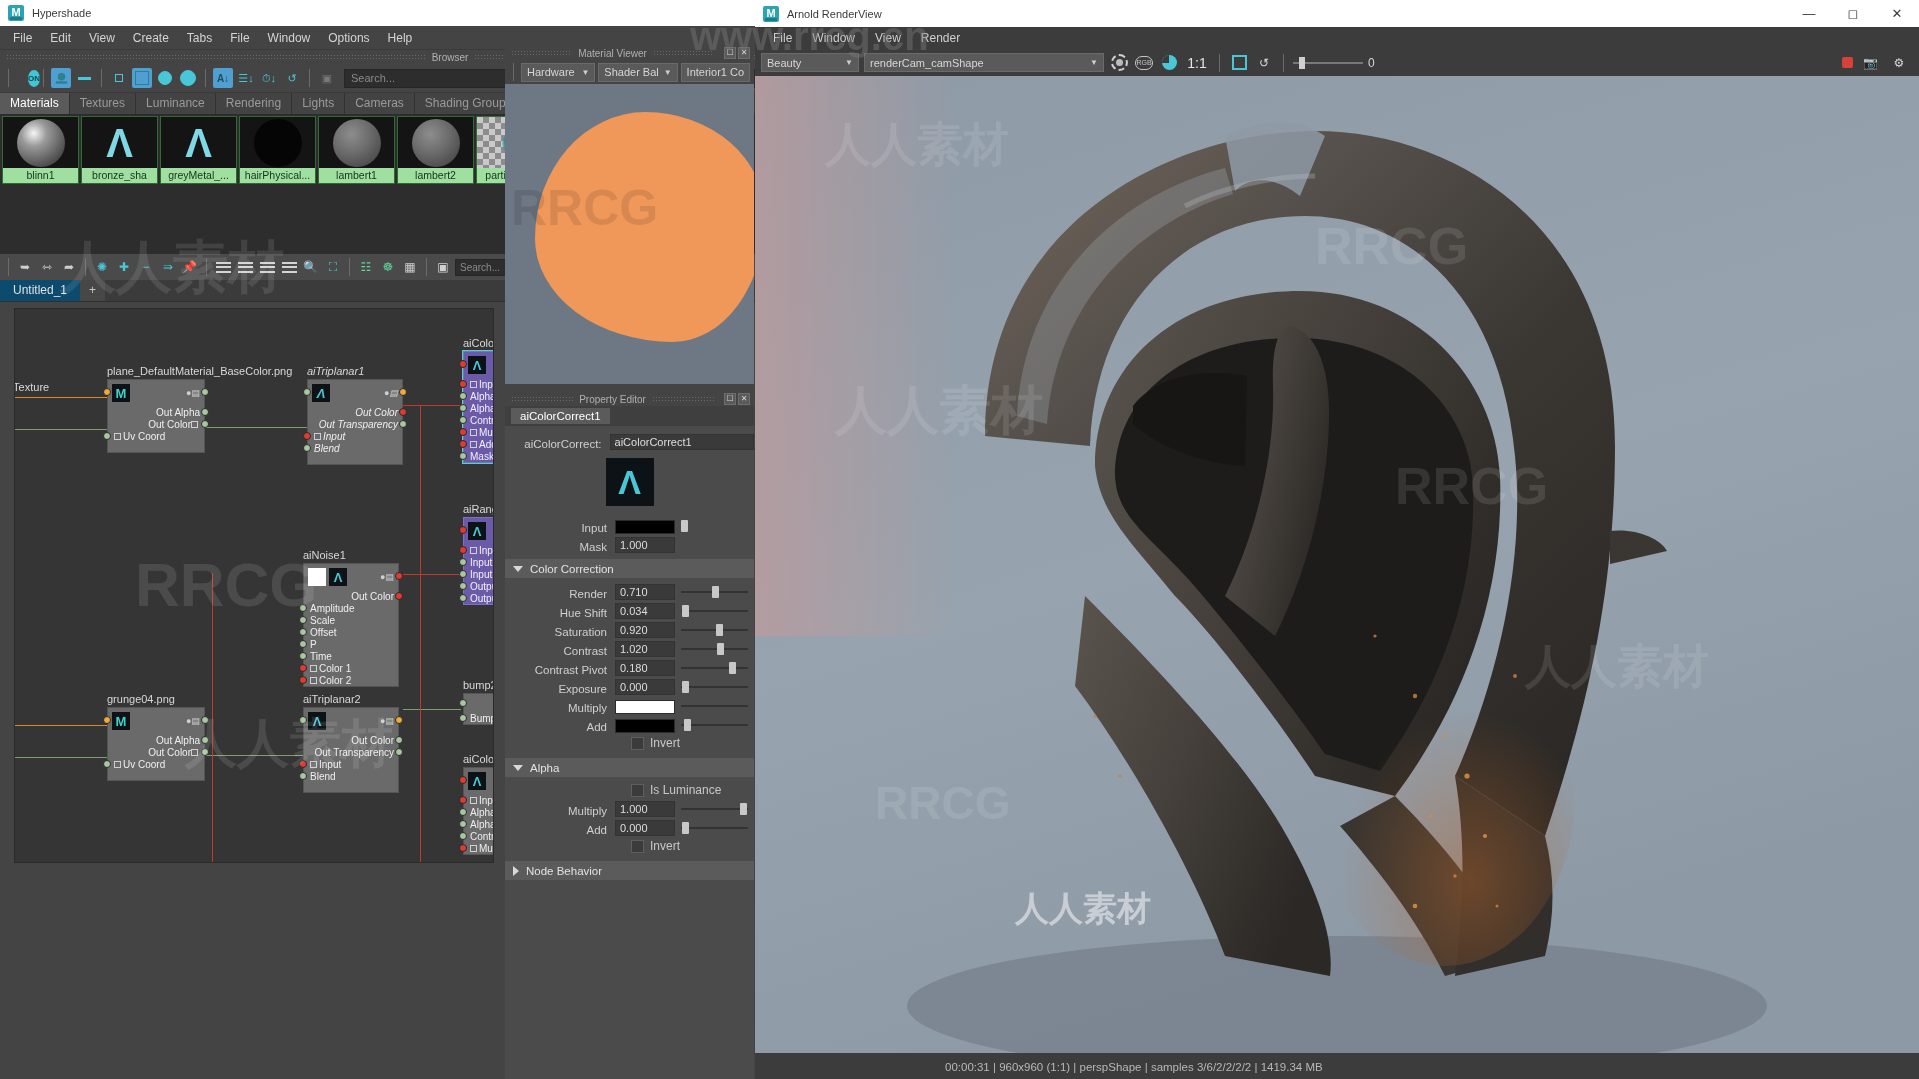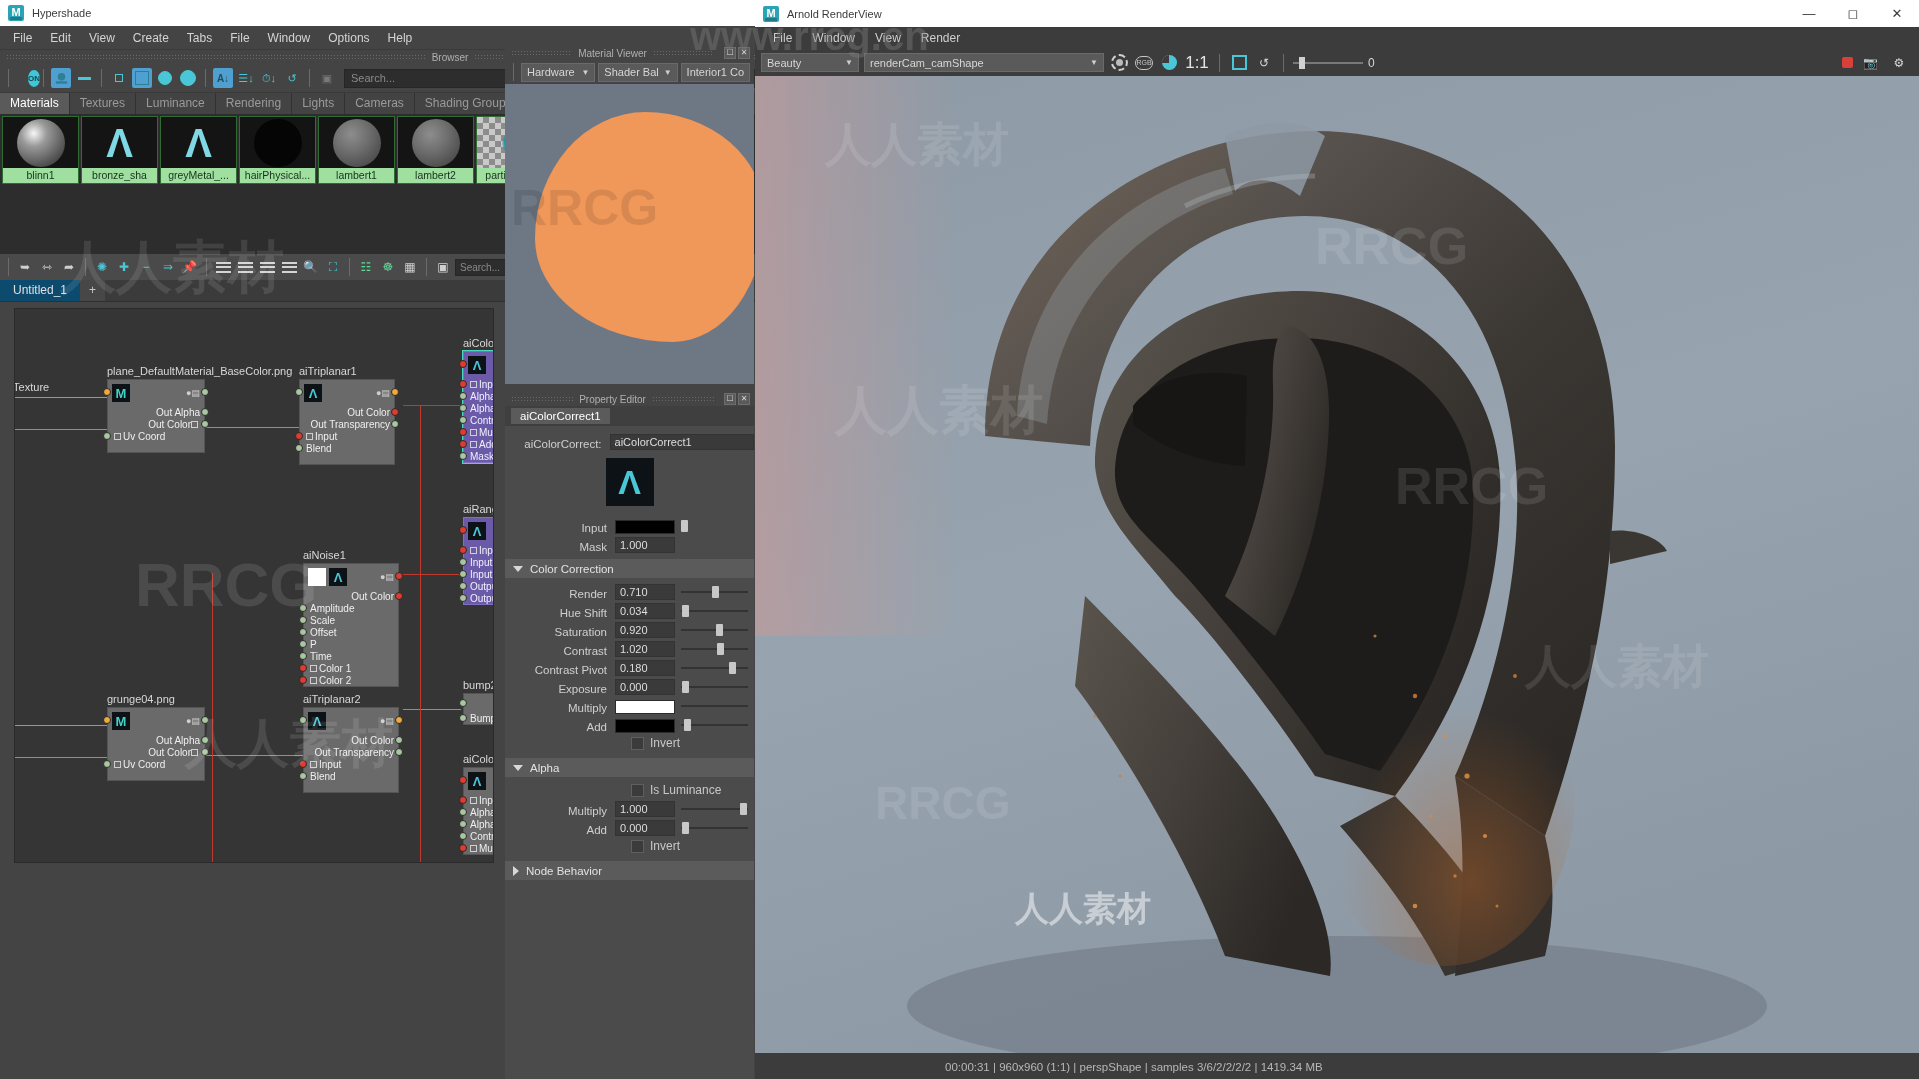--- a/index.html
+++ b/index.html
@@ -504,21 +504,21 @@
           </div>
           <div class="row left">
             <span class="mini"></span>
             <span>Uv Coord</span>
             <span class="port in g" style="top:2px;"></span>
           </div>
           <div class="row" style="height:10px"></div>
         </div>
       </div>
 
-      <div class="gnode" style="left:284px; top:56px; width:96px;">
+      <div class="gnode" style="left:292px; top:56px; width:96px;font-style:italic;">
         <div class="title">aiTriplanar1</div>
         <div class="body">
           <div class="hdr">
             <span class="swatch-ico">Λ</span>
             <span style="margin-left:auto;font-size:9px;color:#cfcfcf;">●▤</span>
             <span class="port in g" style="top:8px;"></span>
             <span class="port out y" style="top:8px;"></span>
           </div>
           <div class="row">
             <span>Out Color</span>
@@ -973,21 +973,21 @@
       </span>
       <span class="ar-ico">
           <span class="ring"></span>
         </span>
       <span class="ar-ico">
           <span class="rgbico">RGB</span>
         </span>
       <span class="ar-ico">
           <span class="pieico"></span>
         </span>
-      <span class="ar-ico" style="width:26px;font-size:17px;color:#e4e4e4;">1:1</span>
+      <span class="ar-ico" style="width:26px;font-size:14px;color:#e4e4e4;">1:1</span>
       <span class="tb-sep"></span>
       <span class="ar-ico">
           <span class="sqico"></span>
         </span>
       <span class="ar-ico">↺</span>
       <span class="tb-sep"></span>
       <span class="ar-zoomslider">
           <span class="trk"></span>
           <span class="knb"></span>
         </span>

